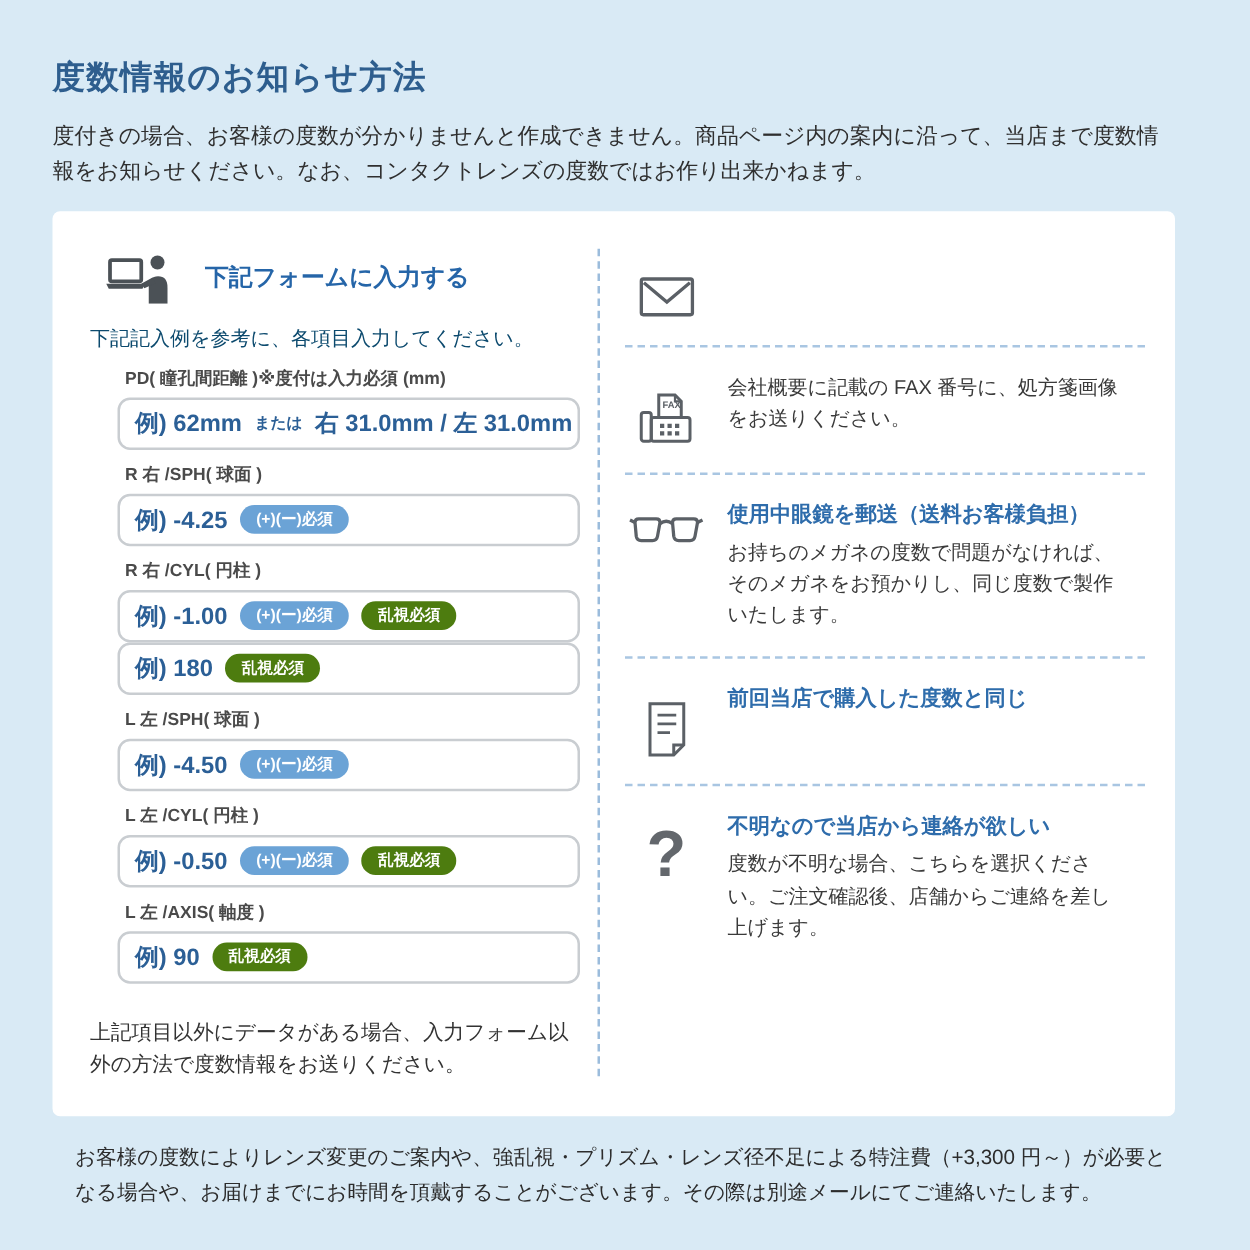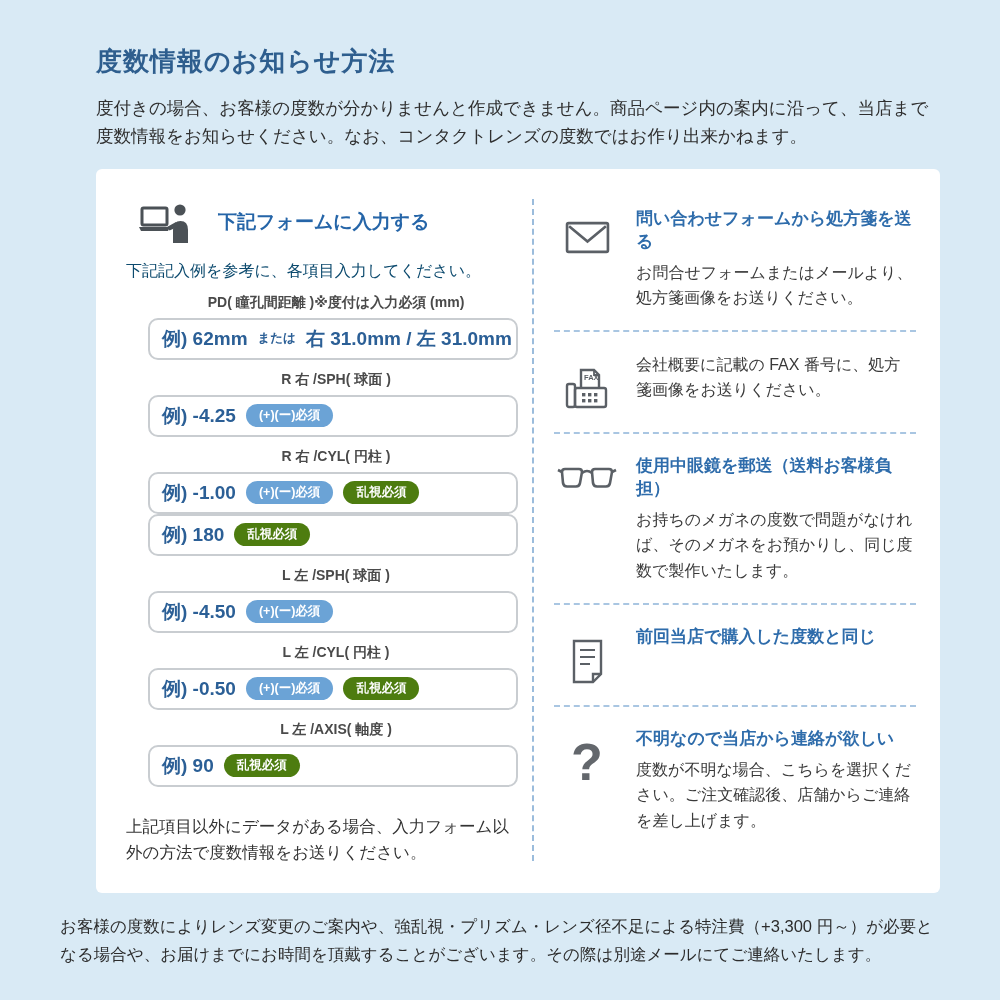--- a/index.html
+++ b/index.html
@@ -2,39 +2,39 @@
 <html><head>
 <meta charset="utf-8">
 <style>
   * { margin:0; padding:0; box-sizing:border-box; }
   html,body { width:1000px; height:1000px; overflow:hidden; }
   body {
     background:#d9eaf5;
     font-family:"Liberation Sans","DejaVu Sans",sans-serif;
     color:#333;
   }
-  .wrap { padding:44px 60px 0 96px; }
+  .wrap { padding:44px 60px 0 42px; }
   .page-title {
     font-size:26px; font-weight:bold; color:#2e5e8e; letter-spacing:1px;
   }
   .intro {
     margin-top:15px; font-size:17.5px; line-height:1.62; color:#2f2f2f;
     font-weight:500; max-width:890px;
   }
   .panel {
     margin-top:18px; background:#ffffff; border-radius:6px;
     display:flex; padding:26px 24px 28px 30px; min-height:698px;
   }
   
   .left-col { width:406px; flex:none; padding-right:14px; }
   .form-header { display:flex; align-items:center; gap:24px; padding:6px 0 0 12px; }
   .form-header-title { color:#2565a8; font-size:19px; font-weight:bold; }
   .subheader { margin:18px 0 12px 0; font-size:16px; color:#0c4a6e; font-weight:500; }
   .fields { margin-left:22px; }
-  .field-label { font-size:14px; font-weight:bold; color:#4a4a4a; margin:11px 0 6px 6px;text-align:center; }
+  .field-label { font-size:14px; font-weight:bold; color:#4a4a4a; margin:11px 0 6px 6px; }
   .field-box {
     border:2px solid #c9cdd1; border-radius:10px; background:#fff;
     padding:6px 12px; display:flex; align-items:center; gap:10px; min-height:40px;text-align:right;
   }
   .example { color:#2b5f96; font-weight:bold; font-size:19px; white-space:nowrap; }
   .example-mid { color:#2b5f96; font-weight:bold; font-size:12.5px; white-space:nowrap; }
   .badge {
     border-radius:999px; color:#fff; font-weight:bold; font-size:12.5px;
     padding:5px 13px; white-space:nowrap; line-height:1;
   }
@@ -125,24 +125,20 @@
     <div class="v-divider"></div>
 
     <div class="right-col" id="right-items">
         <div class="r-item">
           <div class="r-icon">
             <svg width="47" height="37" viewBox="0 0 46 36" fill="none" stroke="#5b6066" stroke-width="2.6">
               <rect x="3" y="4" width="40" height="28" rx="1.5"></rect>
               <path d="M5 7 L23 22 L41 7"></path>
             </svg>
           </div>
-          <div class="r-body">
-            <div class="r-title">問い合わせフォームから処方箋を送る</div>
-            <div class="r-text">お問合せフォームまたはメールより、処方箋画像をお送りください。</div>
-          </div>
         </div>
         <div class="r-sep"></div>
         <div class="r-item">
           <div class="r-icon">
             <svg width="48" height="48" viewBox="0 0 48 48" fill="none" stroke="#5b6066" stroke-width="2.4">
               <rect x="4" y="20" width="8" height="23" rx="2"></rect>
               <rect x="12" y="24" width="31" height="19" rx="2"></rect>
               <path d="M18 24 V6 h13 l5 5 v13"></path>
               <path d="M31 6 v5 h5" stroke-width="1.8"></path>
               <text x="21" y="16" font-size="7.5" fill="#5b6066" stroke="none" font-weight="bold" font-family="Liberation Sans,sans-serif">FAX</text>

